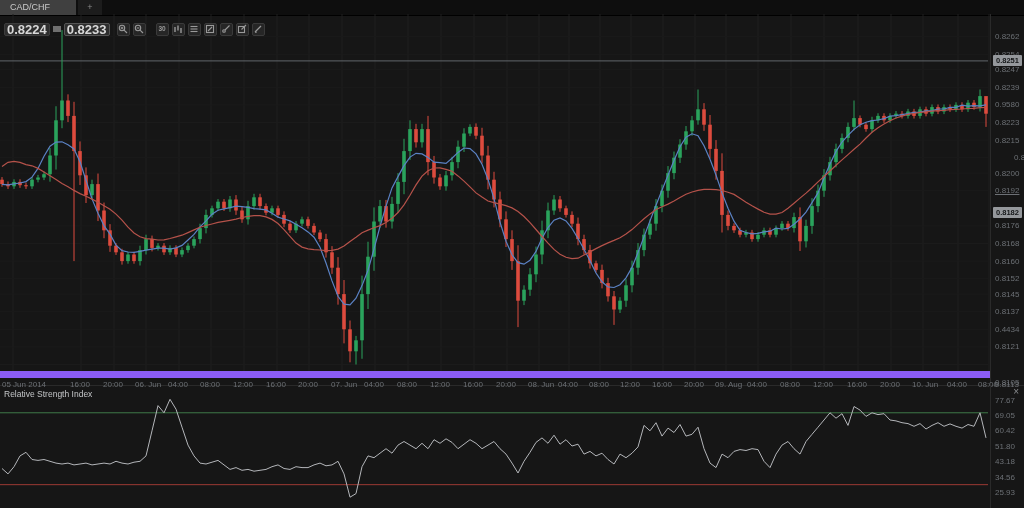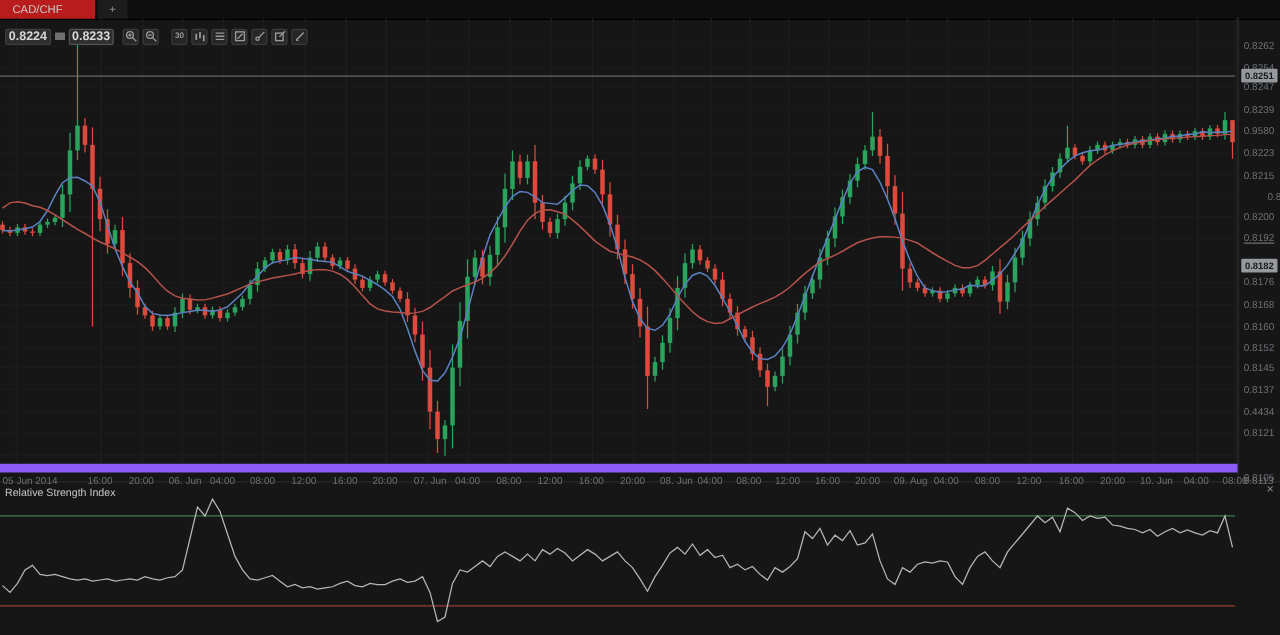--- a/index.html
+++ b/index.html
@@ -2,27 +2,27 @@
 <html><head>
 <meta charset="utf-8">
 <title>CAD/CHF</title>
 <style>
   html,body{margin:0;padding:0;background:#101010;}
   #app{position:relative;width:1024px;height:508px;background:#161616;overflow:hidden;
        font-family:"Liberation Sans",sans-serif;-webkit-font-smoothing:antialiased;}
   
   .tabbar{position:absolute;left:0;top:0;width:1024px;height:15px;background:#0e0e0e;border-bottom:1px solid #000;}
   .tab{position:absolute;top:0;height:15px;line-height:15px;font-size:9px;color:#c9c9c9;
-       padding:0 10px;background:#b91c1c;cursor:pointer;}
+       padding:0 10px;background:#404040;cursor:pointer;}
   .tab.active{left:0;width:56px;}
   .tab.plus{left:78px;width:12px;background:#1c1c1c;color:#8a8a8a;text-align:center;padding:0 6px;}
   
   .toolbar{position:absolute;left:4px;top:22px;height:14px;z-index:5;display:flex;align-items:center;}
   .pricebtn{height:13px;min-width:34px;background:#2e2e2e;border:1px solid #3d3d3d;border-radius:2px;
-            color:#d8d8d8;font-family:"Liberation Sans",sans-serif;font-size:10px;font-weight:bold;
+            color:#d8d8d8;font-family:"Liberation Sans",sans-serif;font-size:13px;font-weight:bold;
             line-height:11px;padding:0 2px;margin:0;cursor:pointer;}
   .pricebtn.buy{border-color:#555;}
   .spreadbox{width:8px;height:6px;background:#6f6f6f;margin:0 3px;display:inline-block;}
   .tb-gap{width:7px;display:inline-block;}
   .iconbtn{width:13px;height:13px;background:#262626;border:1px solid #3a3a3a;border-radius:2px;
            margin-right:3px;padding:0;display:inline-flex;align-items:center;justify-content:center;
            color:#9a9a9a;cursor:pointer;}
   .iconbtn svg{display:block;}
   .iconbtn .tf{font-size:6.5px;font-weight:bold;color:#9a9a9a;line-height:10px;}
   
@@ -568,20 +568,29 @@
       <span class="time-label" style="left: 847px;">16:00</span>
       <span class="time-label" style="left: 880px;">20:00</span>
       <span class="time-label" style="left: 912px;">10. Jun</span>
       <span class="time-label" style="left: 947px;">04:00</span>
       <span class="time-label" style="left: 978px;">08:00</span>
     </div>
 
   <div class="rsi-panel">
     <div class="rsi-title">Relative Strength Index</div>
     <div class="rsi-close">×</div>
+    <div class="rsi-axis" id="rsi-axis">
+        <div class="axis-label" style="top: 9.5px;">77.67</div>
+        <div class="axis-label" style="top: 24.9901px;">69.05</div>
+        <div class="axis-label" style="top: 40.4982px;">60.42</div>
+        <div class="axis-label" style="top: 55.9884px;">51.80</div>
+        <div class="axis-label" style="top: 71.4785px;">43.18</div>
+        <div class="axis-label" style="top: 86.9687px;">34.56</div>
+        <div class="axis-label" style="top: 102.477px;">25.93</div>
+      </div>
   </div>
   <svg id="rsi-svg" width="990" height="123" viewBox="0 0 990 123">
       <line x1="0" x2="988" y1="27.782990000000005" y2="27.782990000000005" stroke="#3f7a49" stroke-width="1"></line>
       <line x1="0" x2="988" y1="99.66299" y2="99.66299" stroke="#9c3a33" stroke-width="1"></line>
       <polyline points="2,83.5 8,88.9 14,81.7 20,70.9 26,67.3 32,74.5 38,75.4 44,74.5 50,76.3 56,78.1 62,79.0 68,78.1 74,79.9 80,79.0 86,78.1 92,79.9 98,79.0 104,78.1 110,79.0 116,76.3 122,78.1 128,79.0 134,77.2 140,76.3 146,70.9 152,45.8 158,20.6 164,27.8 170,14.3 176,24.2 182,42.2 188,60.1 194,70.9 200,78.1 206,79.0 212,77.2 218,75.4 224,79.9 230,84.4 236,82.6 242,85.3 248,84.4 254,86.2 260,85.3 266,84.4 272,81.7 278,79.9 284,83.5 290,84.4 296,81.7 302,82.6 308,82.6 314,79.9 320,78.1 326,80.8 332,79.9 338,76.3 344,88.9 350,112.2 356,108.6 362,81.7 368,70.9 374,72.7 380,68.2 386,63.7 392,68.2 398,60.1 404,56.5 410,60.1 416,63.7 422,58.3 428,63.7 434,54.7 440,58.3 446,53.8 452,57.4 458,63.7 464,59.2 470,54.7 476,58.3 482,63.7 488,60.1 494,56.5 500,63.7 506,69.1 512,78.1 518,88.0 524,76.3 530,67.3 536,57.4 542,52.9 548,58.3 554,50.2 560,59.2 566,54.7 572,61.0 578,59.2 584,69.1 590,66.4 596,70.9 602,68.2 608,74.5 614,79.0 620,69.1 626,72.7 632,68.2 638,61.9 644,40.4 650,45.8 656,37.7 662,51.1 668,43.1 674,47.5 680,39.5 686,51.1 692,49.3 698,42.2 704,63.7 710,78.1 716,82.6 722,69.1 728,72.7 734,66.4 740,64.6 746,65.5 752,63.7 758,64.6 764,76.3 770,82.6 776,69.1 782,60.1 788,56.5 794,63.7 800,69.1 806,56.5 812,49.3 818,42.2 824,35.0 830,27.8 836,33.2 842,28.7 848,40.4 854,21.5 860,25.1 866,31.4 872,27.8 878,29.6 884,28.7 890,35.0 896,35.9 902,37.7 908,38.6 914,41.3 920,38.6 926,44.0 932,40.4 938,37.7 944,41.3 950,38.9 956,41.3 962,43.1 968,39.5 974,41.3 980,27.8 986,52.9" fill="none" stroke="#b4b6ba" stroke-width="1"></polyline>
     </svg>
 
 </div>
 
 </body></html>

